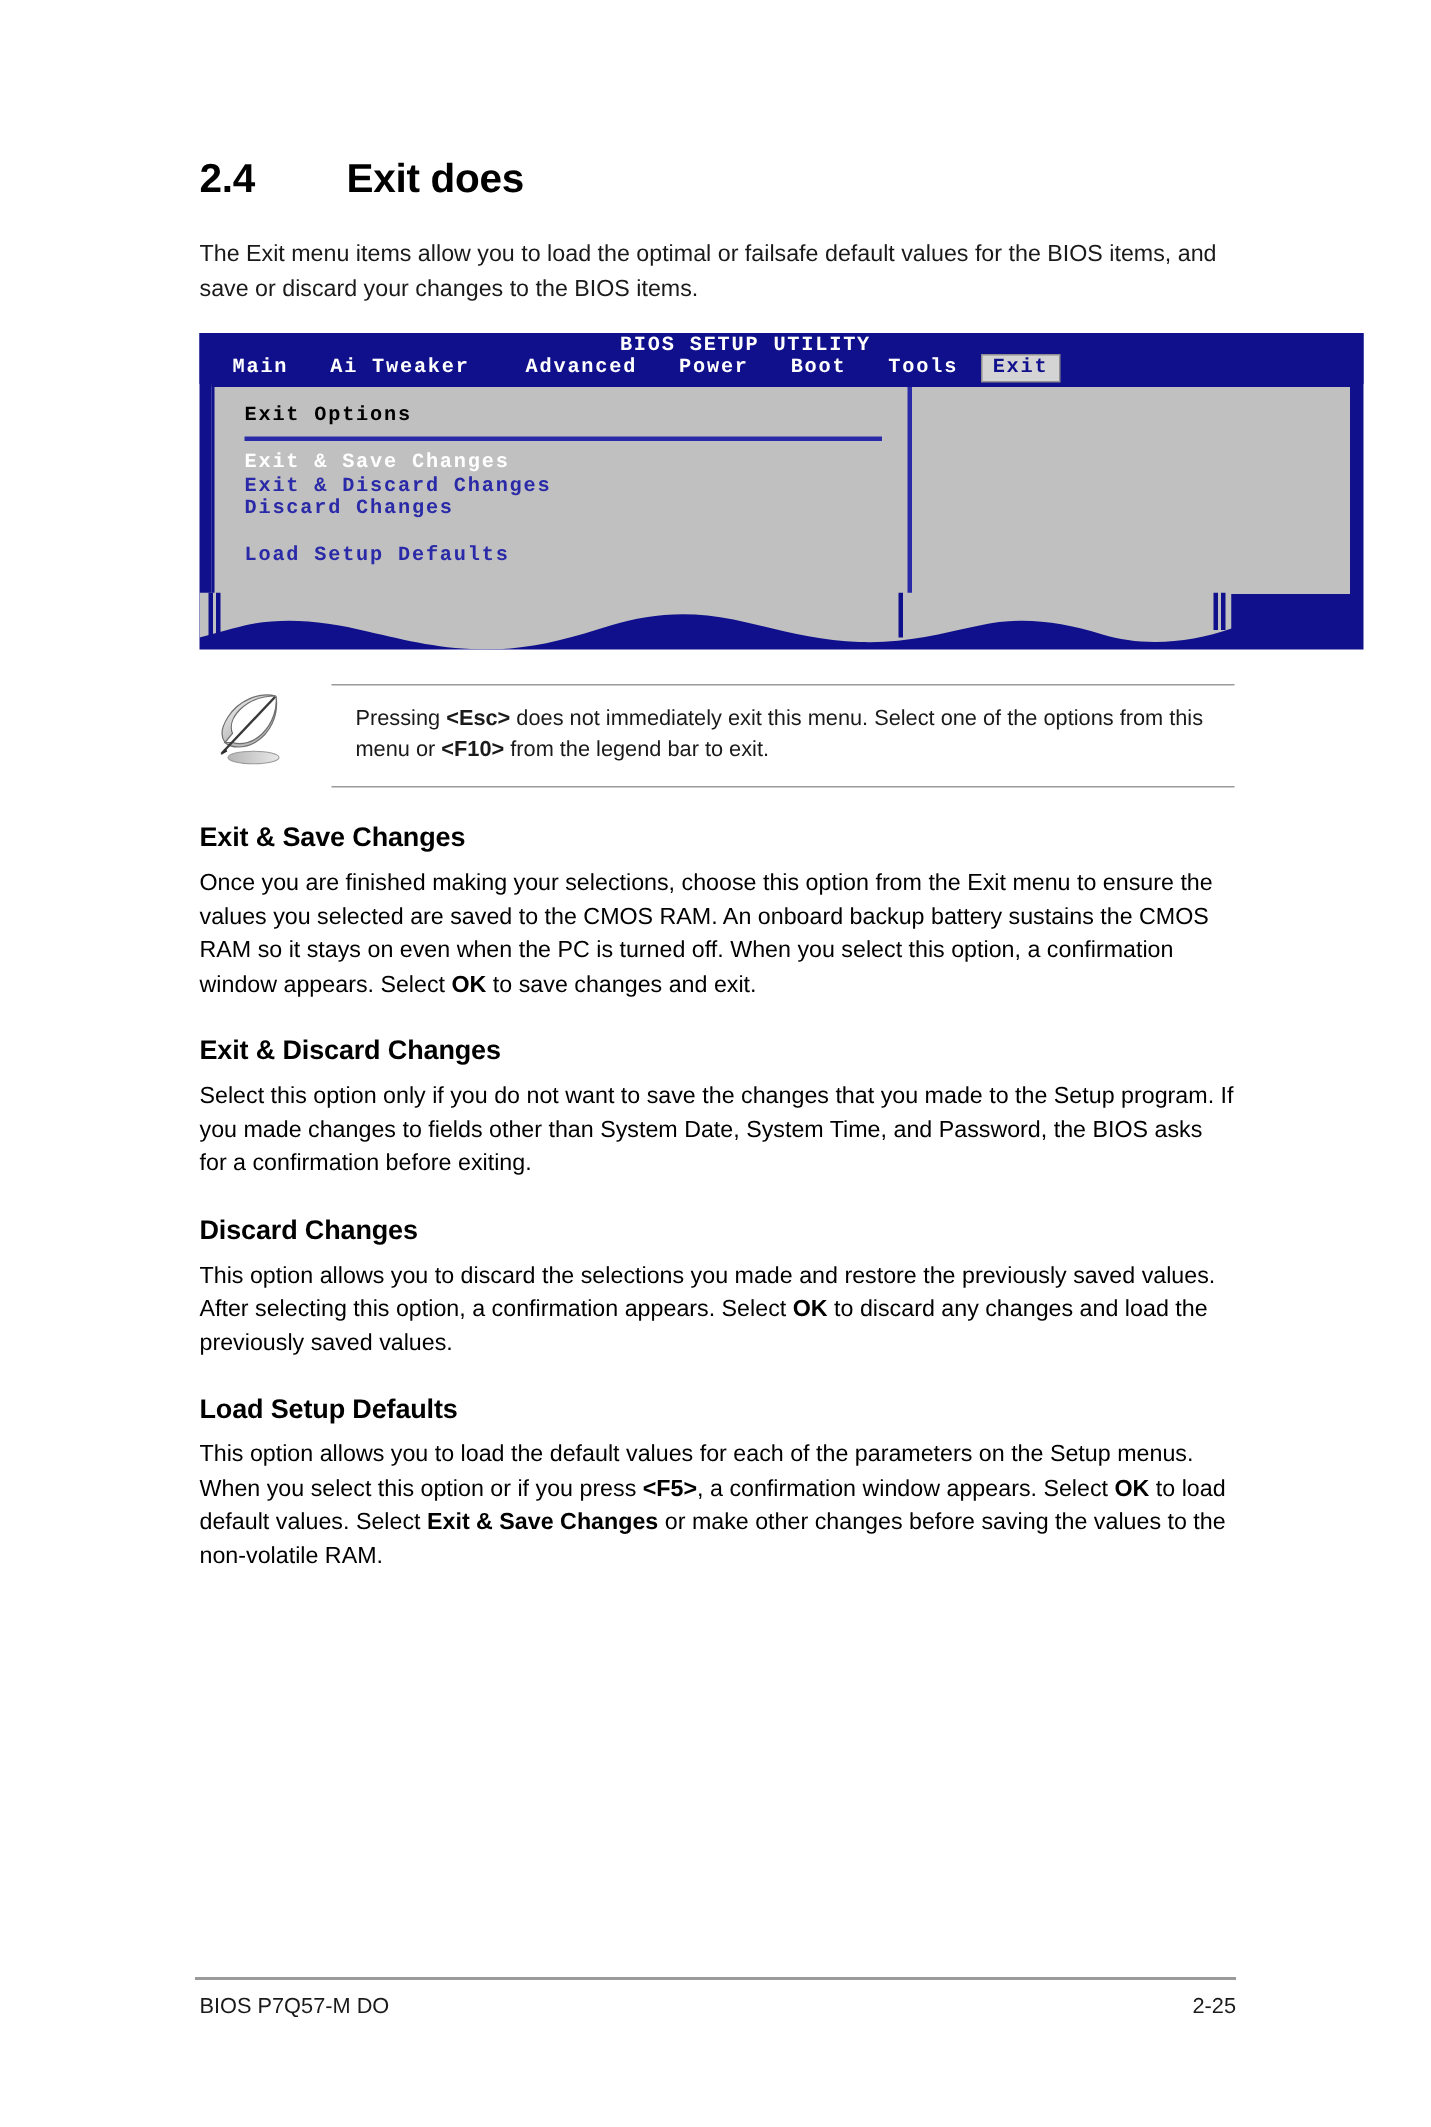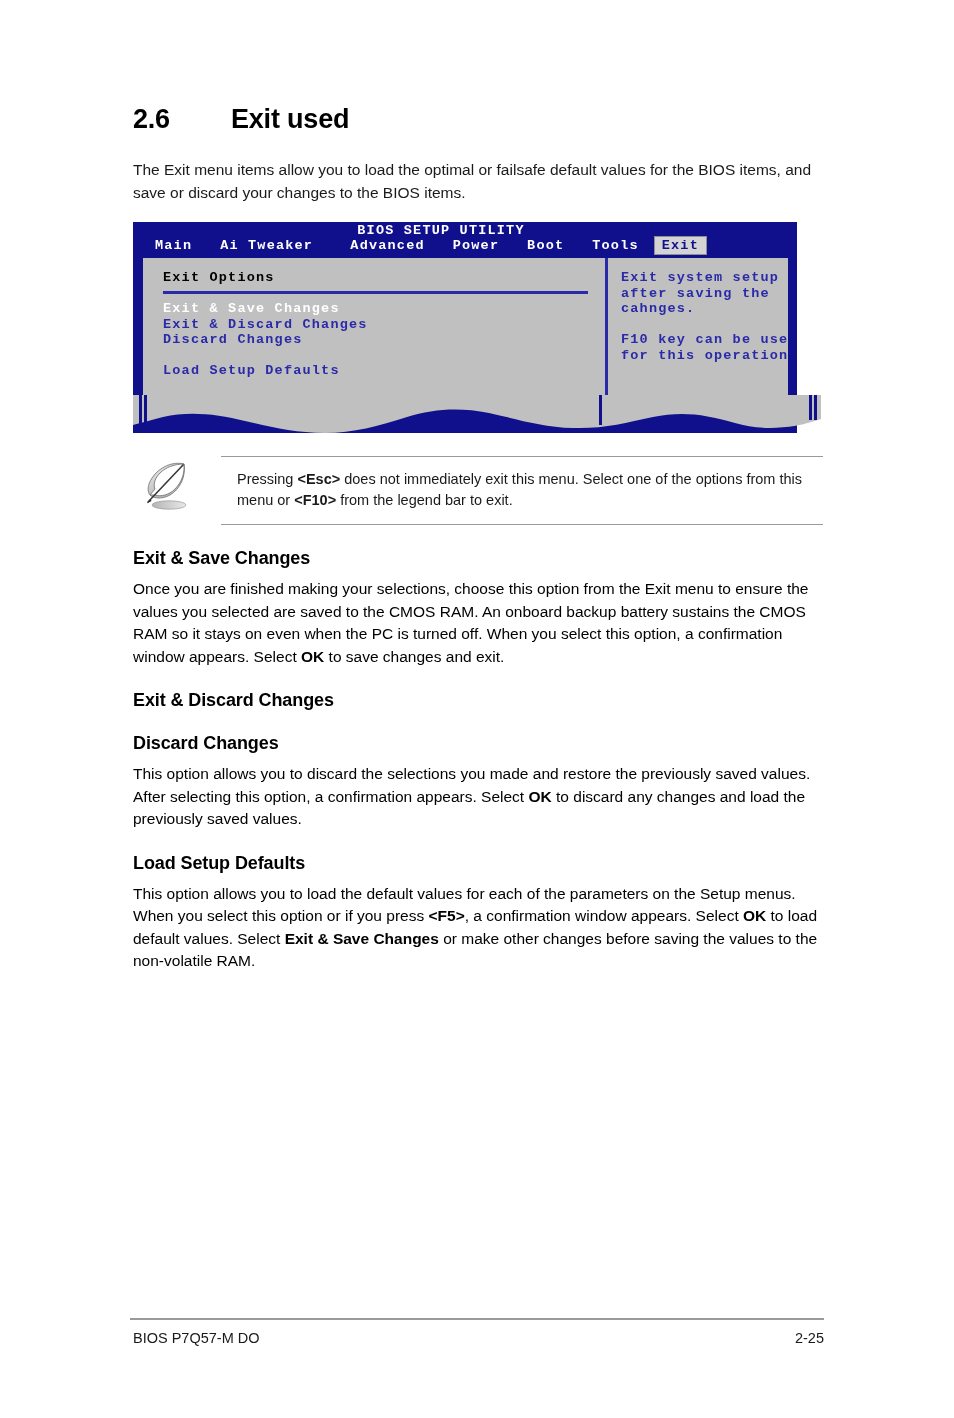--- a/index.html
+++ b/index.html
@@ -50,21 +50,21 @@
   
   .bios-wrap {
     position: absolute;
     left: 133px;
     top: 222px;
     width: 688px;
   }
   .bios-shot {
     position: relative;
     background: #10108c;
-    width: 664px;
+    width: 776px;
     font-family: "Liberation Mono", "DejaVu Sans Mono", monospace;
   }
   .bios-titlebar {
     position: relative;
     height: 34px;
     background: #10108c;
   }
   .bios-utility-title {
     position: absolute;
     left: 0; right: 0;
@@ -244,22 +244,22 @@
     font-size: 14.5px;
     color: #1a1a1a;
   }
 </style>
 </head>
 <body>
 
 <div class="page">
 
   <div class="section-head">
-    <span class="section-num">2.6</span>
-    <span class="section-title">Exit used</span>
+    <span class="section-num">2.4</span>
+    <span class="section-title">Exit does</span>
   </div>
 
   <div class="intro">The Exit menu items allow you to load the optimal or failsafe default values for the BIOS items, and save or discard your changes to the BIOS items.</div>
 
   <div class="bios-wrap">
     <div class="bios-shot">
 
       <div class="bios-titlebar">
         <div class="bios-utility-title">BIOS SETUP UTILITY</div>
         <div class="bios-tabs">
@@ -284,27 +284,20 @@
           <div class="bios-heading">Exit Options</div>
           <div class="bios-rule"></div>
           <div class="bios-item selected">Exit &amp; Save Changes</div>
           <div class="bios-item">Exit &amp; Discard Changes</div>
           <div class="bios-item">Discard Changes</div>
           <div class="bios-item spaced">Load Setup Defaults</div>
         </div>
 
         <div class="bios-divider"></div>
 
-        <div class="bios-right">
-          <div class="bios-help">Exit system setup</div>
-          <div class="bios-help">after saving the</div>
-          <div class="bios-help">cahnges.</div>
-          <div class="bios-help gap">F10 key can be used</div>
-          <div class="bios-help">for this operation.</div>
-        </div>
 
       </div>
 
       <svg class="torn-edge" viewBox="0 0 688 38" preserveAspectRatio="none">
         <path d="M0,0 L688,0 L688,24
                  C 660,34 628,36 602,28
                  C 572,19 548,16 520,22
                  C 492,28 470,34 440,33
                  C 408,32 384,24 356,18
                  C 326,12 300,14 274,22
@@ -345,20 +338,21 @@
       <span>Pressing </span><b>&lt;Esc&gt;</b><span> does not immediately exit this menu. Select one of the options from this menu or </span><b>&lt;F10&gt;</b><span> from the legend bar to exit.</span>
     </div>
   </div>
 
   <div class="content">
 
     <h3 class="sub-head">Exit &amp; Save Changes</h3>
     <p class="para"><span>Once you are finished making your selections, choose this option from the Exit menu to ensure the values you selected are saved to the CMOS RAM. An onboard backup battery sustains the CMOS RAM so it stays on even when the PC is turned off. When you select this option, a confirmation window appears. Select </span><b>OK</b><span> to save changes and exit.</span></p>
 
     <h3 class="sub-head spaced">Exit &amp; Discard Changes</h3>
+    <p class="para"><span>Select this option only if you do not want to save the changes that you made to the Setup program. If you made changes to fields other than System Date, System Time, and Password, the BIOS asks for a confirmation before exiting.</span></p>
 
     <h3 class="sub-head spaced">Discard Changes</h3>
     <p class="para"><span>This option allows you to discard the selections you made and restore the previously saved values. After selecting this option, a confirmation appears. Select </span><b>OK</b><span> to discard any changes and load the previously saved values.</span></p>
 
     <h3 class="sub-head spaced">Load Setup Defaults</h3>
     <p class="para"><span>This option allows you to load the default values for each of the parameters on the Setup menus. When you select this option or if you press </span><b>&lt;F5&gt;</b><span>, a confirmation window appears. Select </span><b>OK</b><span> to load default values. Select </span><b>Exit &amp; Save Changes</b><span> or make other changes before saving the values to the non-volatile RAM.</span></p>
 
   </div>
 
   <div class="footer-rule"></div>

